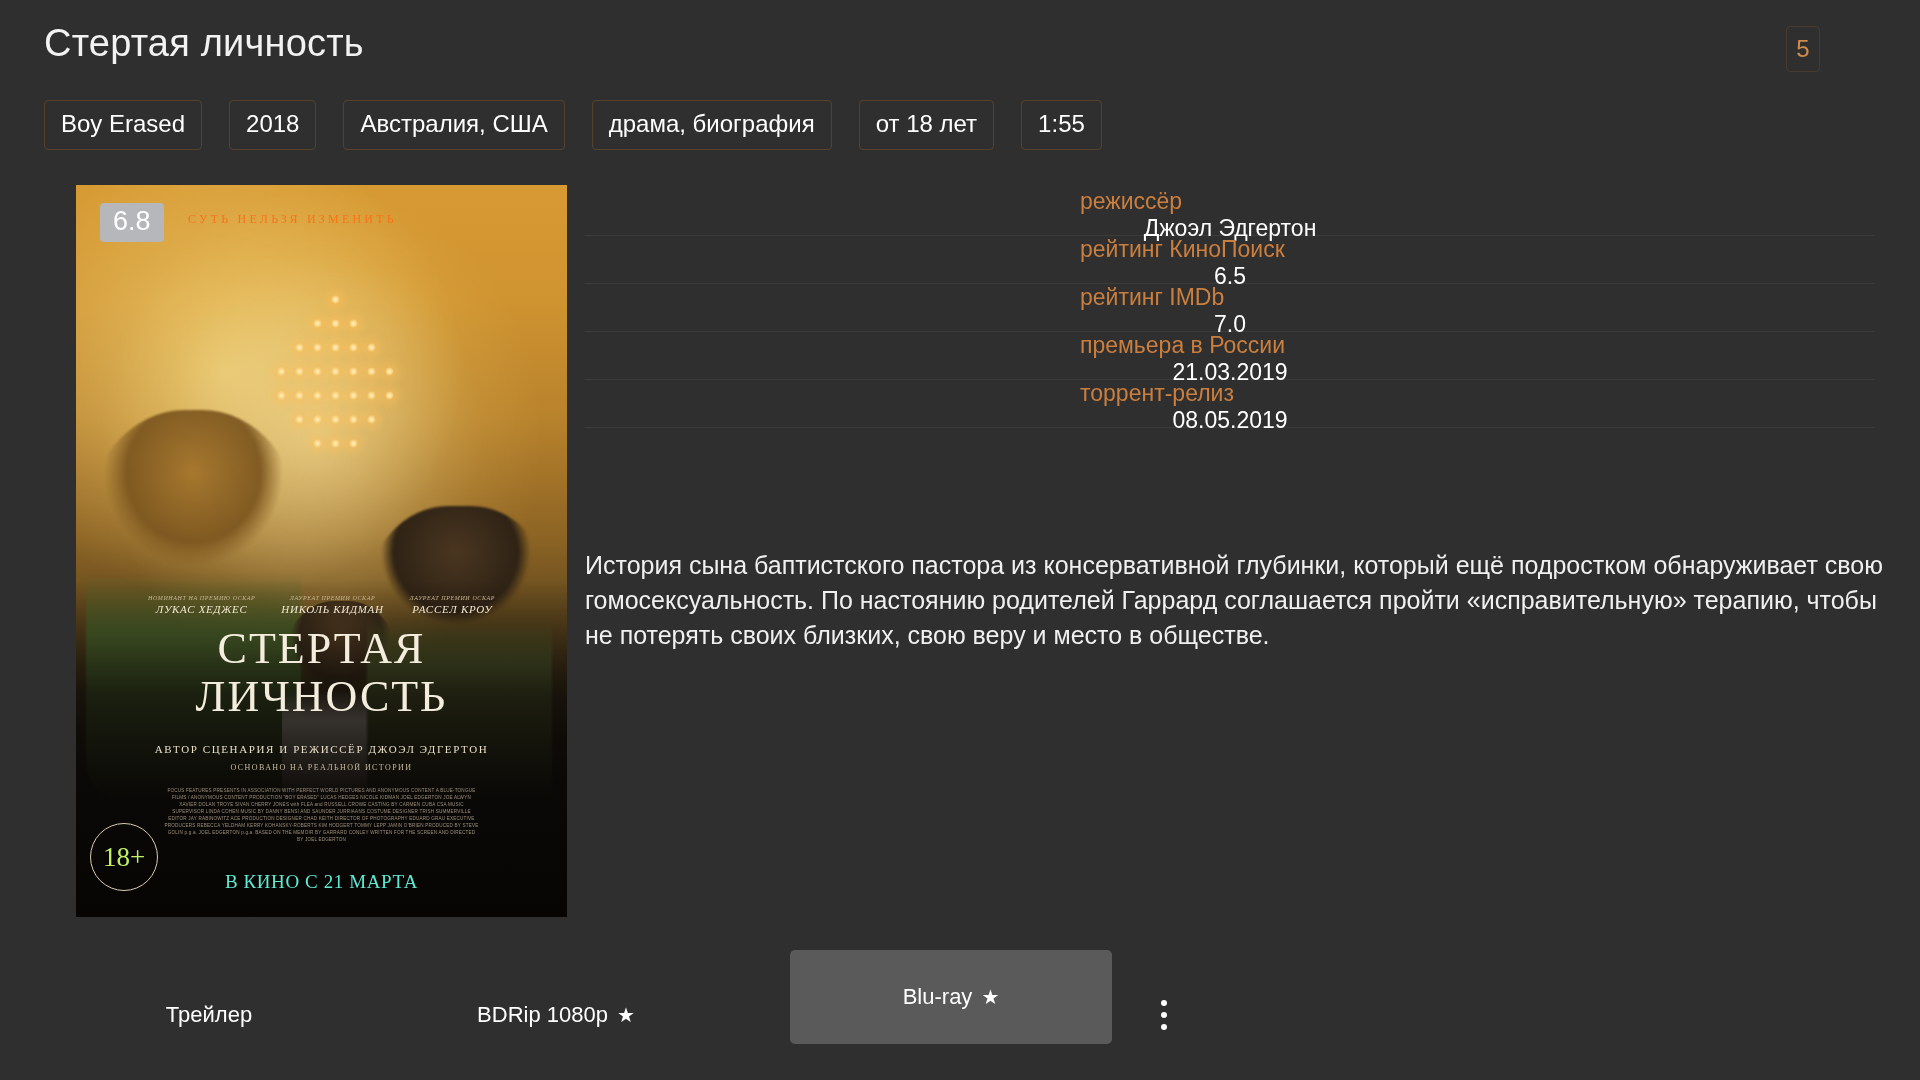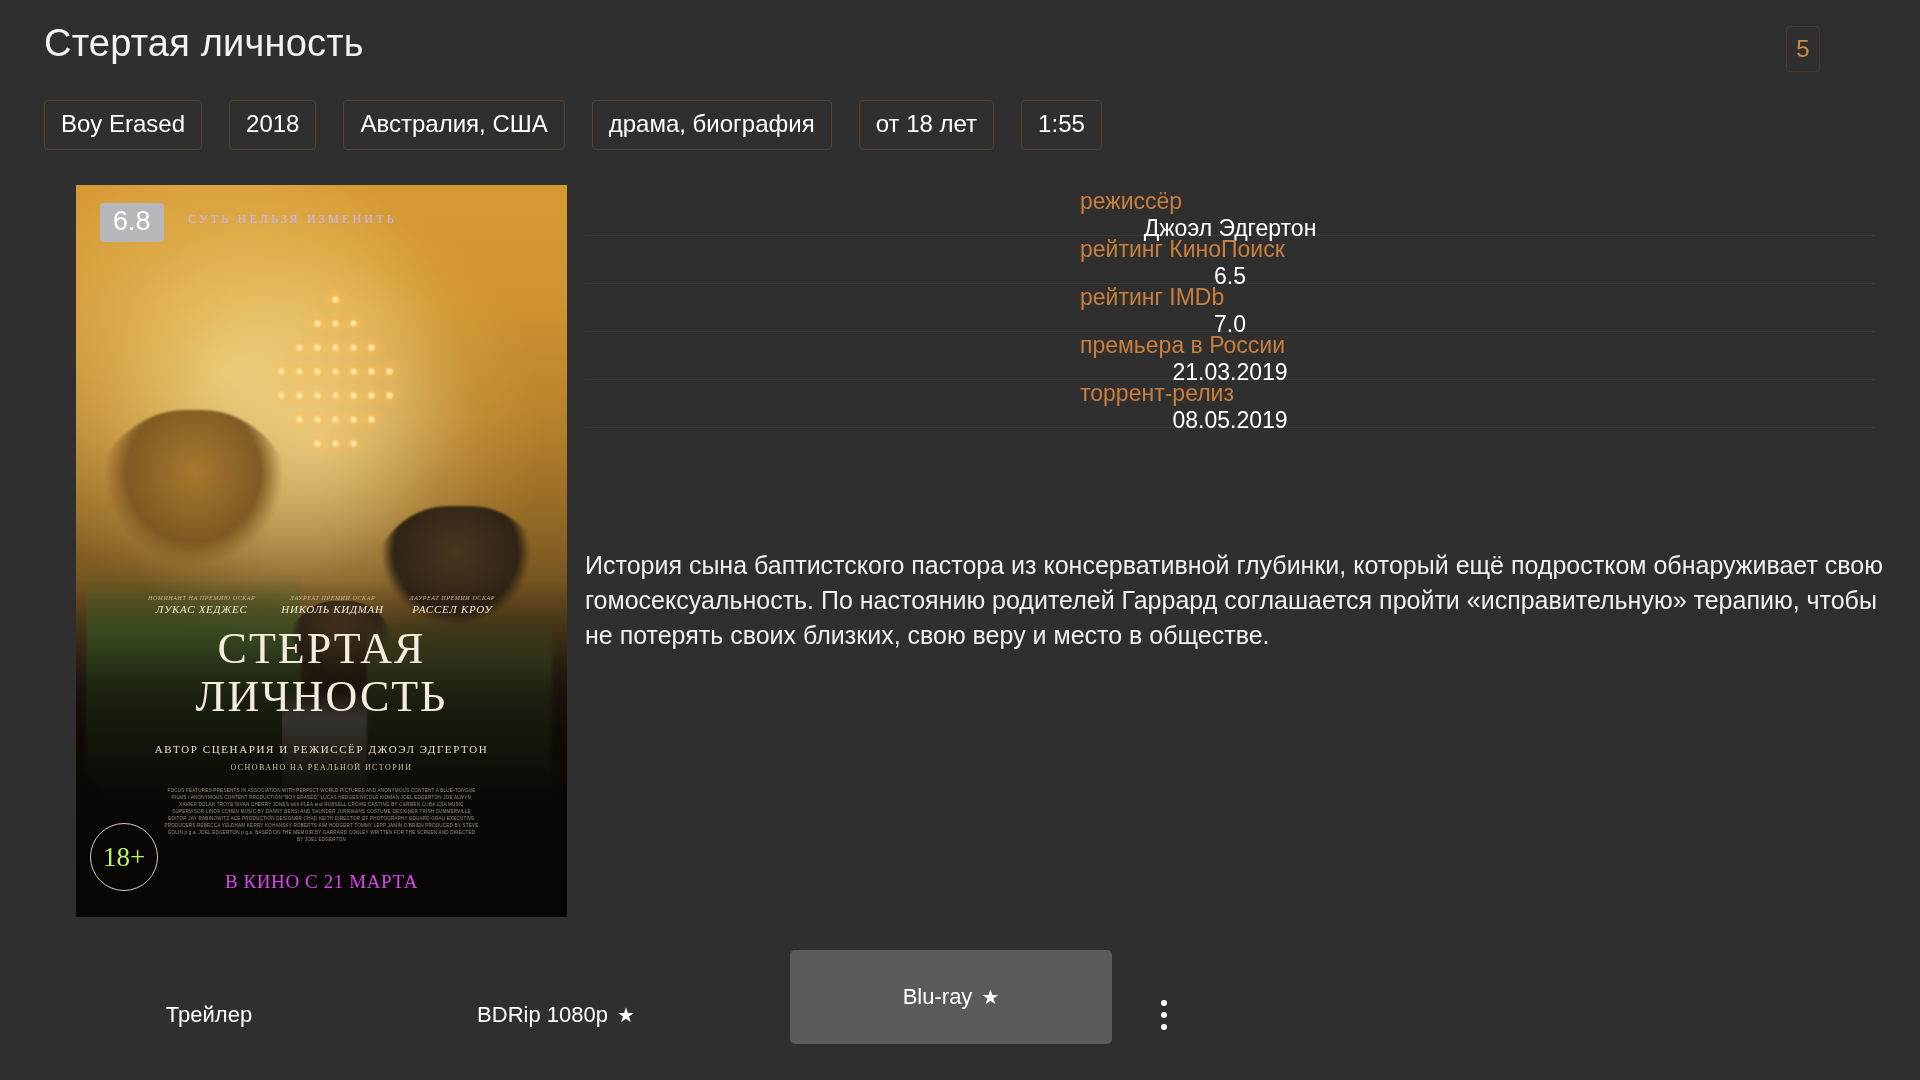--- a/index.html
+++ b/index.html
@@ -124,21 +124,21 @@
     position: absolute; left: 24px; top: 18px;
     background: #b6b7ba;
     color: #ffffff;
     font-size: 27px;
     border-radius: 4px;
     padding: 3px 13px 5px 13px;
     z-index: 6;
   }
   .poster-tagline {
     position: absolute; left: 112px; top: 27px;
-    color: #c4b5fd;
+    color: #f97316;
     font-size: 12px;
     letter-spacing: 3.2px;
     font-family: "Liberation Serif", serif;
     z-index: 6;
     white-space: nowrap;
   }
   .poster-credits {
     position: absolute; left: 0; right: 0; top: 410px;
     text-align: center; z-index: 6;
     display: flex; justify-content: center; gap: 26px;
@@ -179,21 +179,21 @@
   .poster-age {
     position: absolute; left: 14px; bottom: 26px; z-index: 6;
     width: 68px; height: 68px; border-radius: 50%;
     border: 1px solid #d9cbb0;
     color: #bef264; font-size: 27px;
     display: flex; align-items: center; justify-content: center;
     font-family: "Liberation Serif", serif;
   }
   .poster-release {
     position: absolute; left: 0; right: 0; bottom: 24px; text-align: center; z-index: 6;
-    color: #d946ef; font-size: 19px; letter-spacing: 0.6px;
+    color: #5eead4; font-size: 19px; letter-spacing: 0.6px;
     font-family: "Liberation Serif", serif;
   }
 
   
   .info-table {
     position: absolute;
     left: 585px; top: 188px;
     width: 1290px;
   }
   .info-row {

